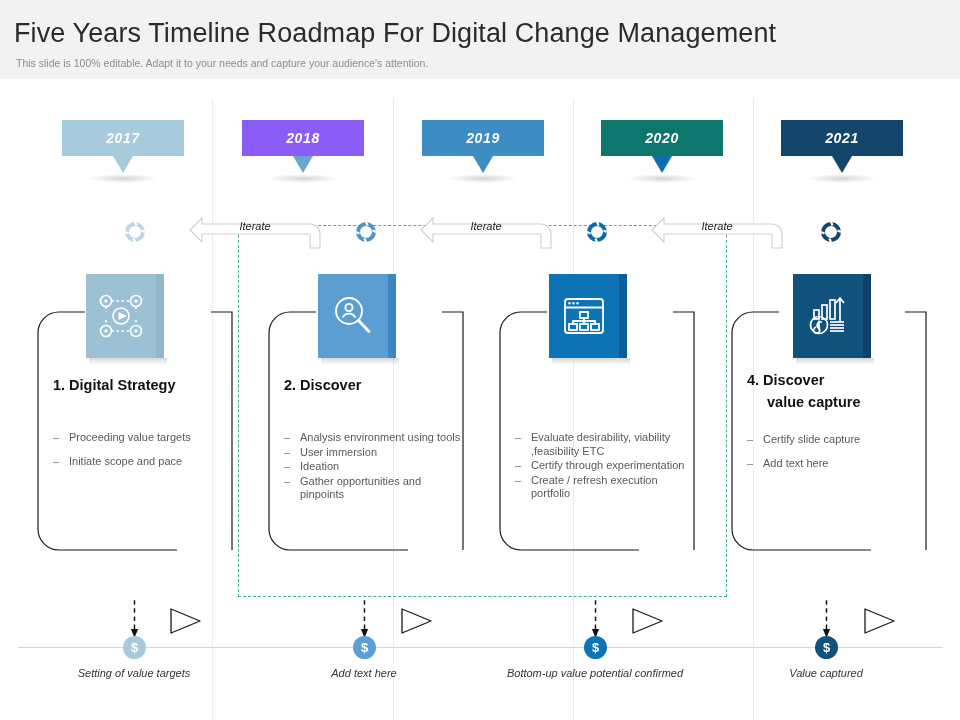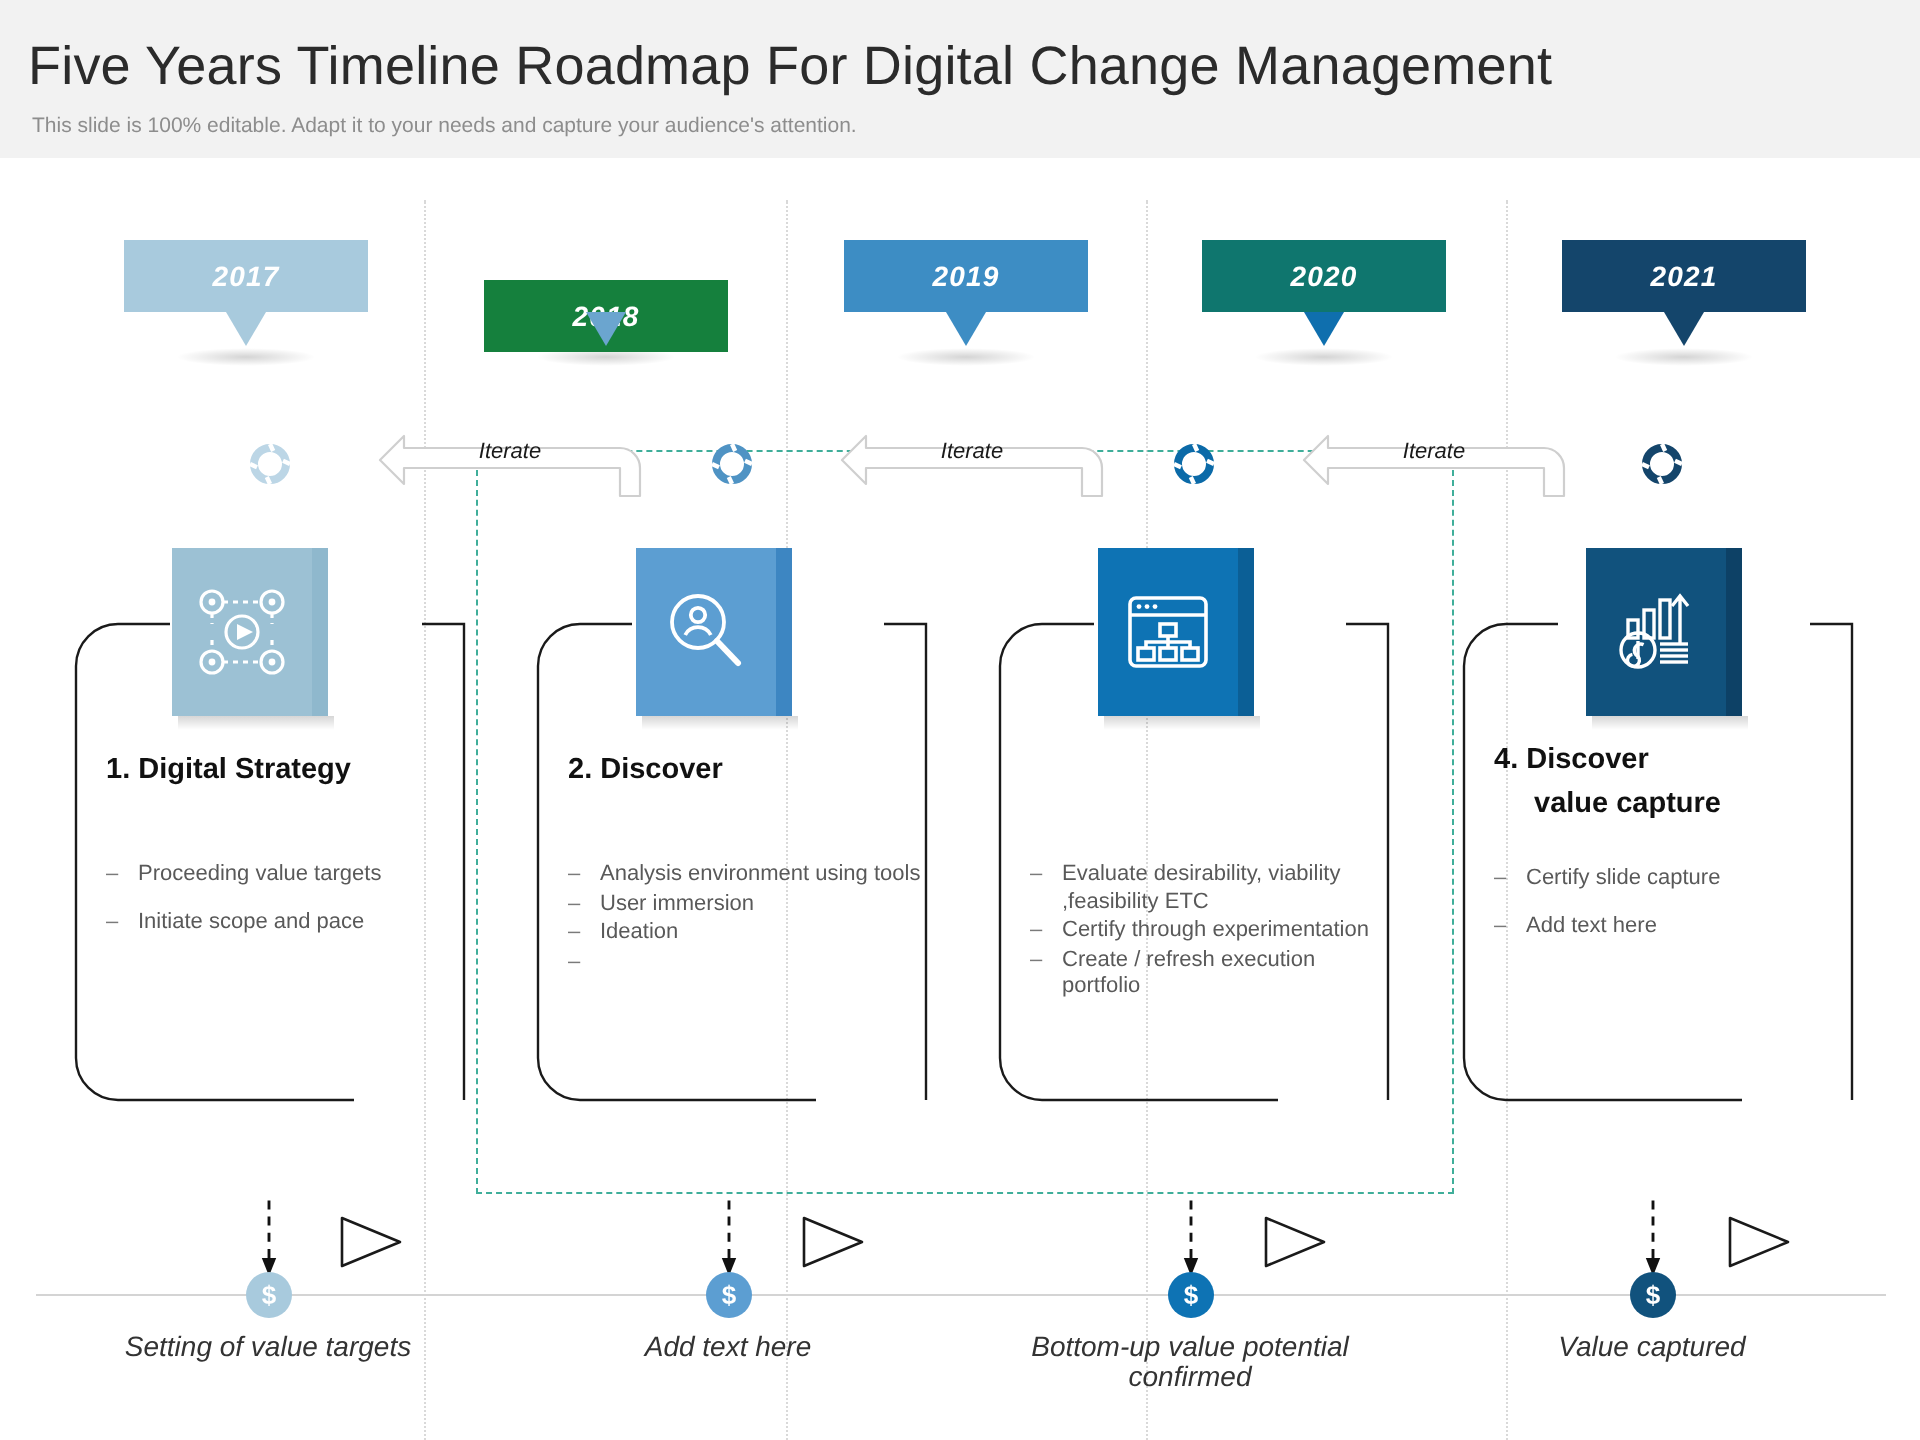--- a/index.html
+++ b/index.html
@@ -114,21 +114,21 @@
     background:#d4d4d4;
   }
   .dollar{
     position:absolute; width:23px; height:23px; border-radius:50%;
     display:flex; align-items:center; justify-content:center;
     color:#fff; font-size:13px; font-weight:bold;
   }
   .drop-arrow{ position:absolute; width:9px; height:46px; }
   .bottom-label{
     position:absolute; width:190px; text-align:center;
-    font-size:14px; font-style:italic; color:#333; line-height:15px;
+    font-size:11px; font-style:italic; color:#333; line-height:15px;
   }
 </style>
 </head>
 <body>
 
 <div class="slide">
 
   <div class="header">
     <div class="title">Five Years Timeline Roadmap For Digital Change Management</div>
     <div class="subtitle">This slide is 100% editable. Adapt it to your needs and capture your audience's attention.</div>
@@ -147,21 +147,21 @@
     <div class="year-flag" style="left:62px; top:38px;">
       <div class="shadow"></div>
       <div class="plate" style="background:#a8cadd;">
         <span>2017</span>
       </div>
       <div class="tip" style="border-top:17px solid #a8cadd;"></div>
     </div>
 
     <div class="year-flag" style="left:242px; top:38px;">
       <div class="shadow"></div>
-      <div class="plate" style="background:#15803d;margin-top:20px;">
+      <div class="plate" style="background:#8b5cf6;">
         <span>2018</span>
       </div>
       <div class="tip" style="border-top:17px solid #6ba5cf;"></div>
     </div>
 
     <div class="year-flag" style="left:422px; top:38px;">
       <div class="shadow"></div>
       <div class="plate" style="background:#3d8dc4;">
         <span>2019</span>
       </div>
@@ -331,20 +331,21 @@
         <div class="bullet">
           <span class="dash">–</span>
           <span>User immersion</span>
         </div>
         <div class="bullet">
           <span class="dash">–</span>
           <span>Ideation</span>
         </div>
         <div class="bullet">
           <span class="dash">–</span>
+          <span>Gather opportunities and pinpoints</span>
         </div>
       </div>
     </div>
 
     <div class="icon-tile" style="left:318px; top:192px;">
       <div class="tshadow"></div>
       <div class="face" style="background:#5c9ed2;"></div>
       <div class="edge" style="background:#3d86c2;"></div>
       <svg width="48" height="48" viewBox="0 0 48 48">
         <g fill="none" stroke="#ffffff" stroke-width="1.9">

